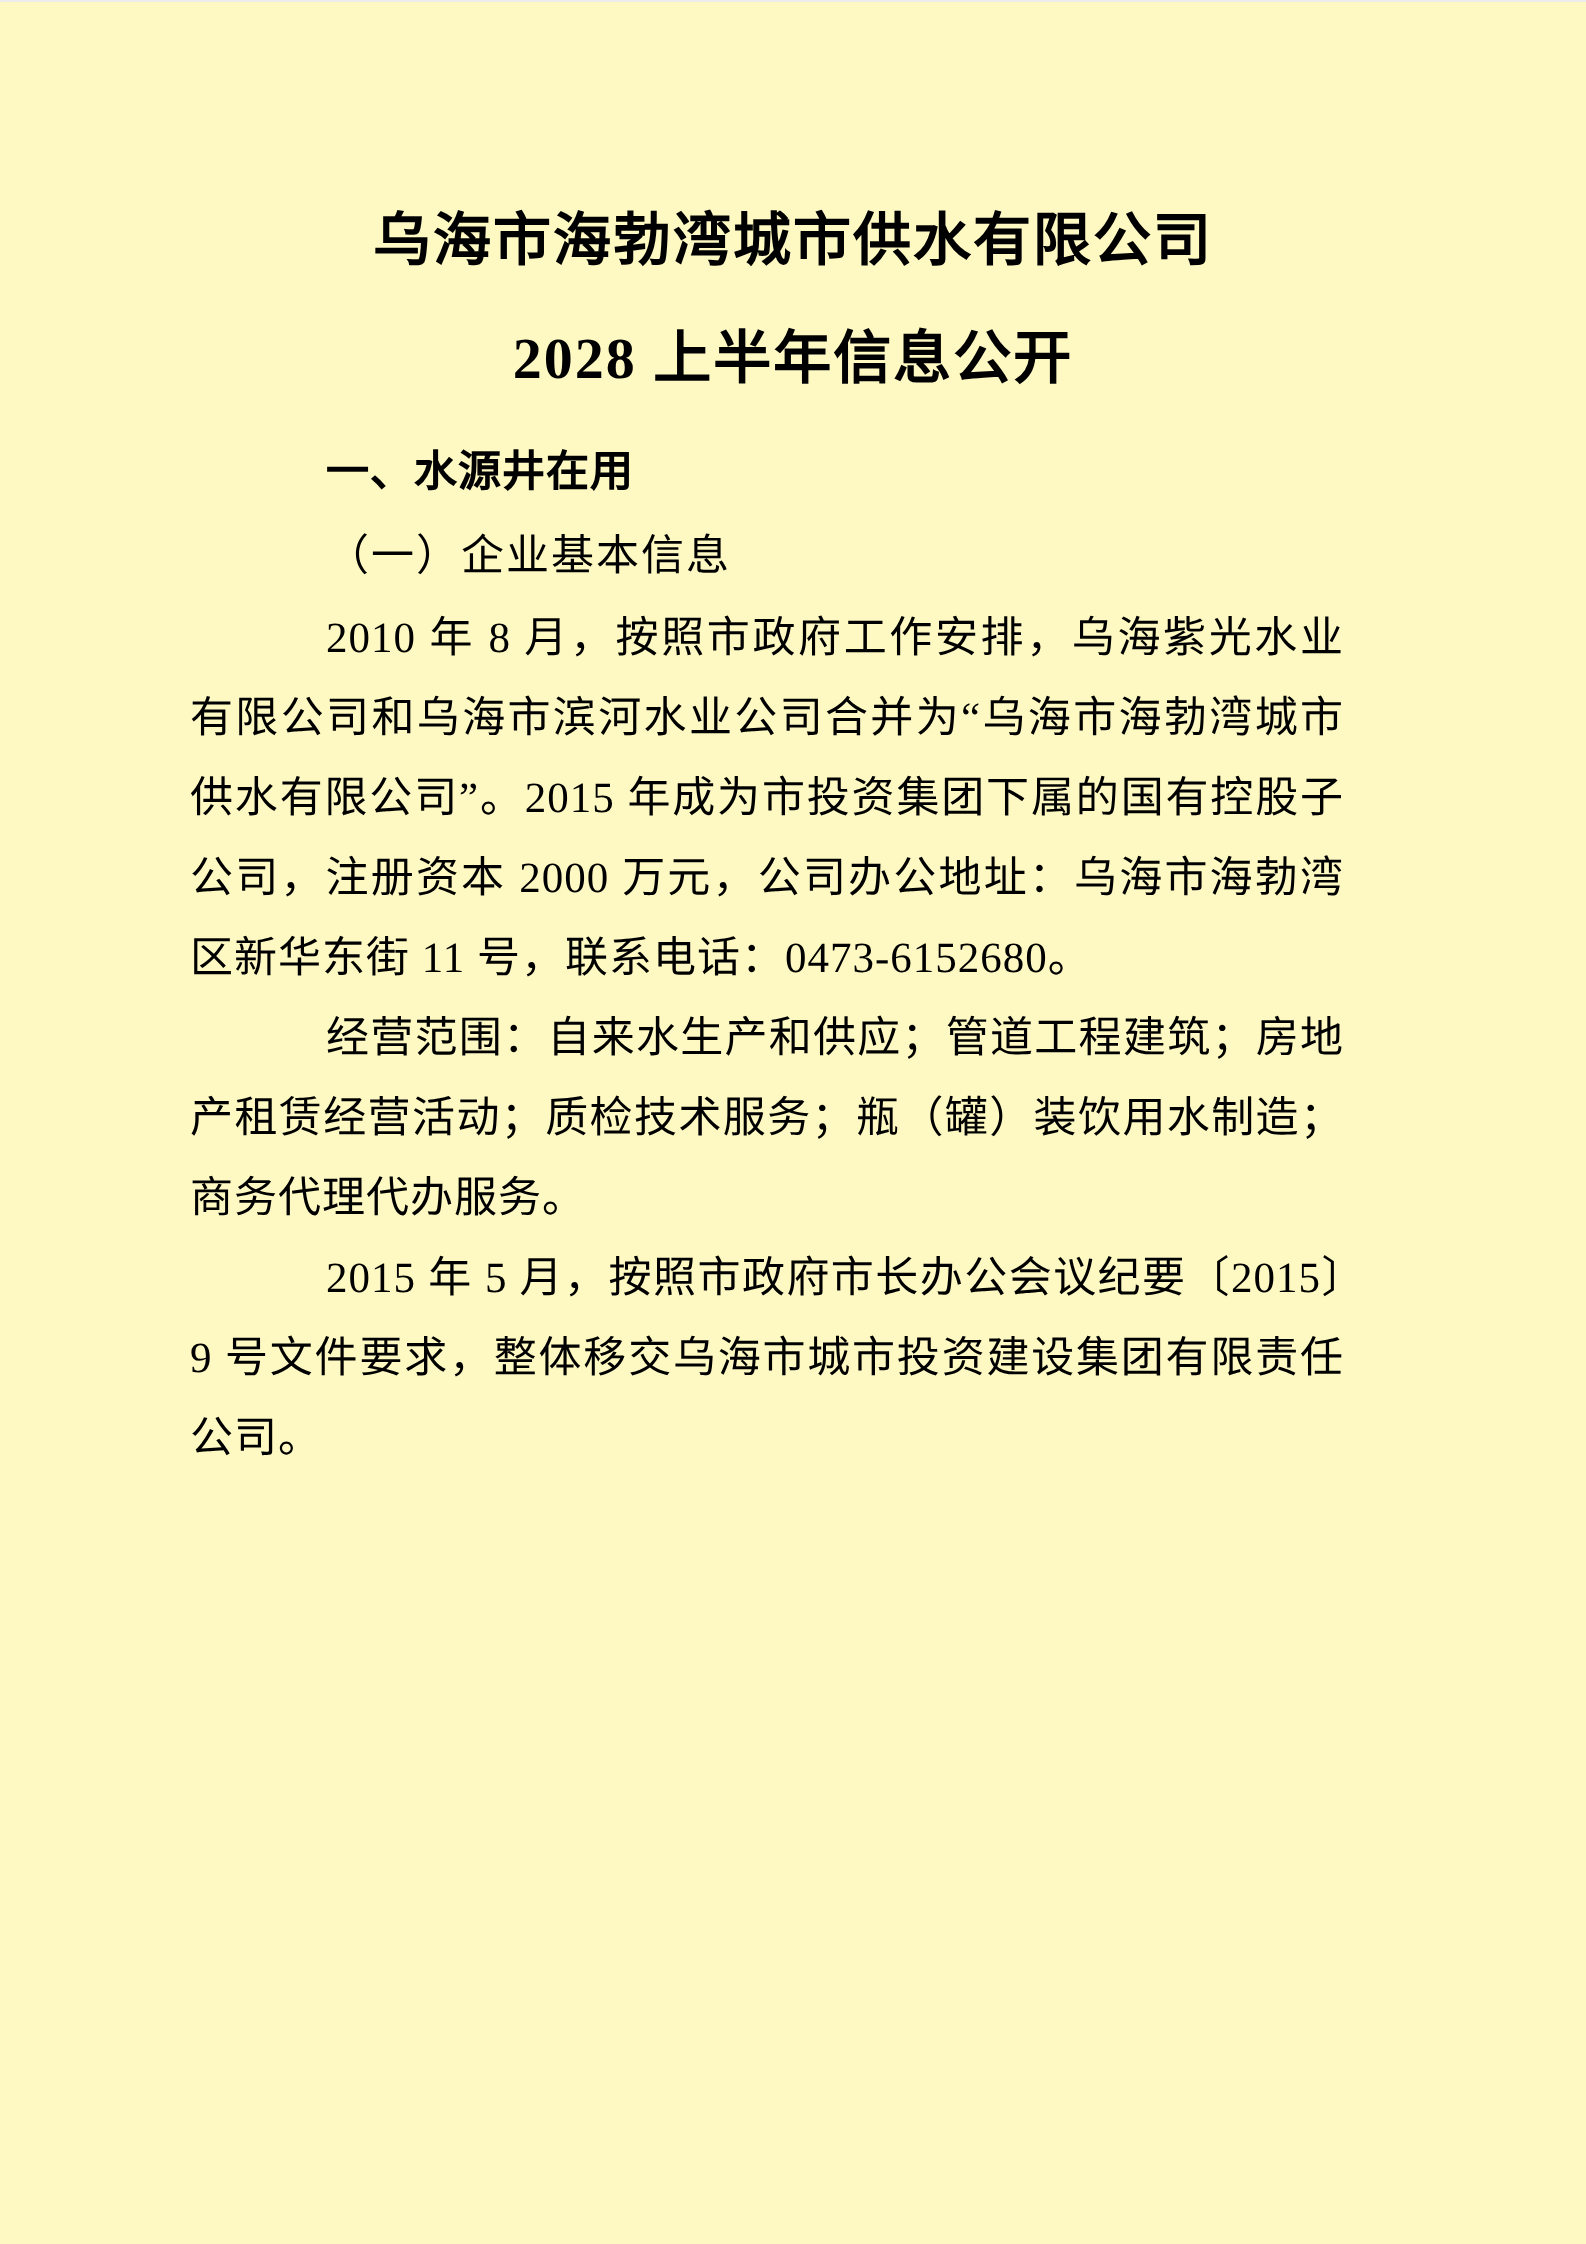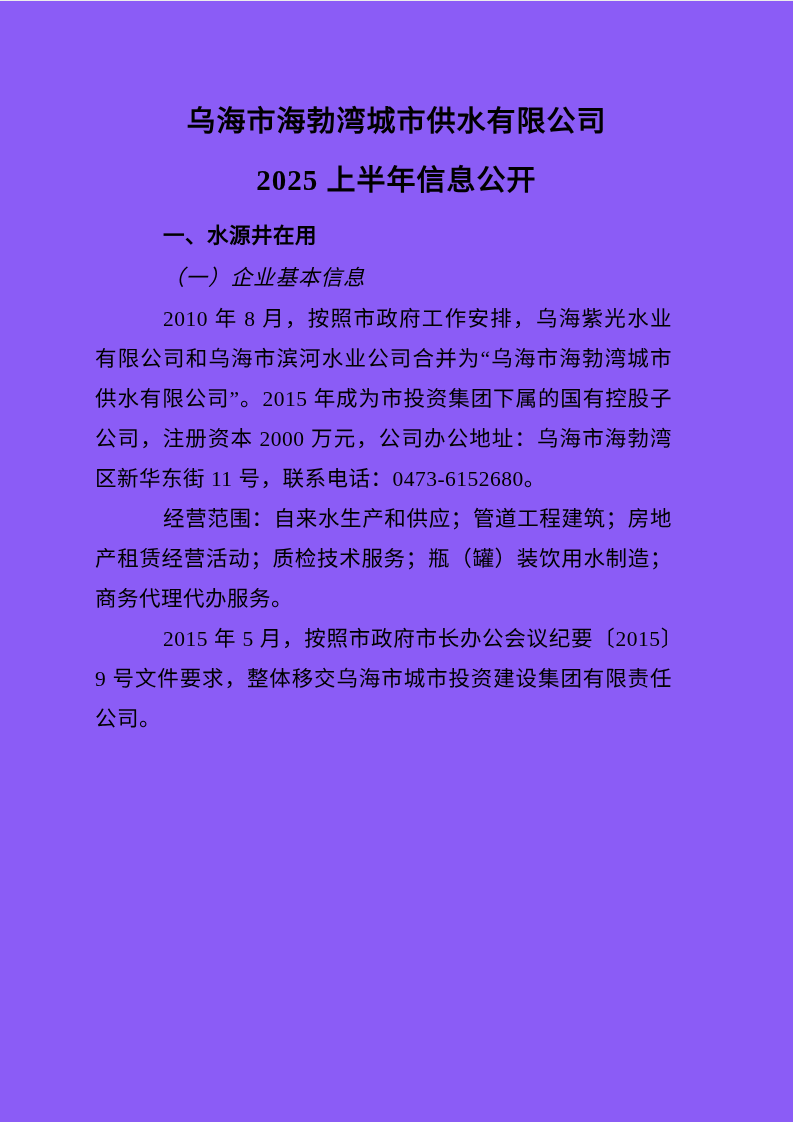--- a/index.html
+++ b/index.html
@@ -4,21 +4,21 @@
 <style>
   html, body {
     margin: 0;
     padding: 0;
     background: #ffffff;
   }
   .page {
     position: relative;
     width: 793px;
     height: 1122px;
-    background: #8b5cf6;
+    background: #fef9c3;
     overflow: hidden;
     color: #000000;
     font-family: "Liberation Serif", "DejaVu Serif", serif;
   }
   .top-edge {
     position: absolute;
     top: 0;
     left: 0;
     width: 100%;
     height: 1px;
@@ -46,21 +46,20 @@
     font-weight: bold;
     font-family: "Liberation Sans", "DejaVu Sans", sans-serif;
     text-indent: 68px;
     letter-spacing: 0.5px;
   }
   .subsec-heading {
     margin: 0;
     font-size: 21.5px;
     line-height: 42px;
     font-weight: normal;
-    font-style: italic;
     font-family: "Liberation Serif", "DejaVu Serif", serif;
     text-indent: 68px;
     letter-spacing: 1px;
   }
   .body-para {
     margin: 0;
     font-size: 21.5px;
     line-height: 40px;
     text-indent: 68px;
     text-align: justify;
@@ -70,21 +69,21 @@
   }
 </style>
 </head>
 <body>
 
 <div class="page">
   <div class="top-edge"></div>
 
   <h1 class="doc-title">
     <span class="title-line">乌海市海勃湾城市供水有限公司</span>
-    <span class="title-line">2025 上半年信息公开</span>
+    <span class="title-line">2028 上半年信息公开</span>
   </h1>
 
   <div class="content">
 
     <h2 class="sec-heading">一、水源井在用</h2>
 
     <h3 class="subsec-heading">（一）企业基本信息</h3>
 
     <p class="body-para">2010 年 8 月，按照市政府工作安排，乌海紫光水业有限公司和乌海市滨河水业公司合并为“乌海市海勃湾城市供水有限公司”。2015 年成为市投资集团下属的国有控股子公司，注册资本 2000 万元，公司办公地址：乌海市海勃湾区新华东街 11 号，联系电话：0473-6152680。</p>
 

